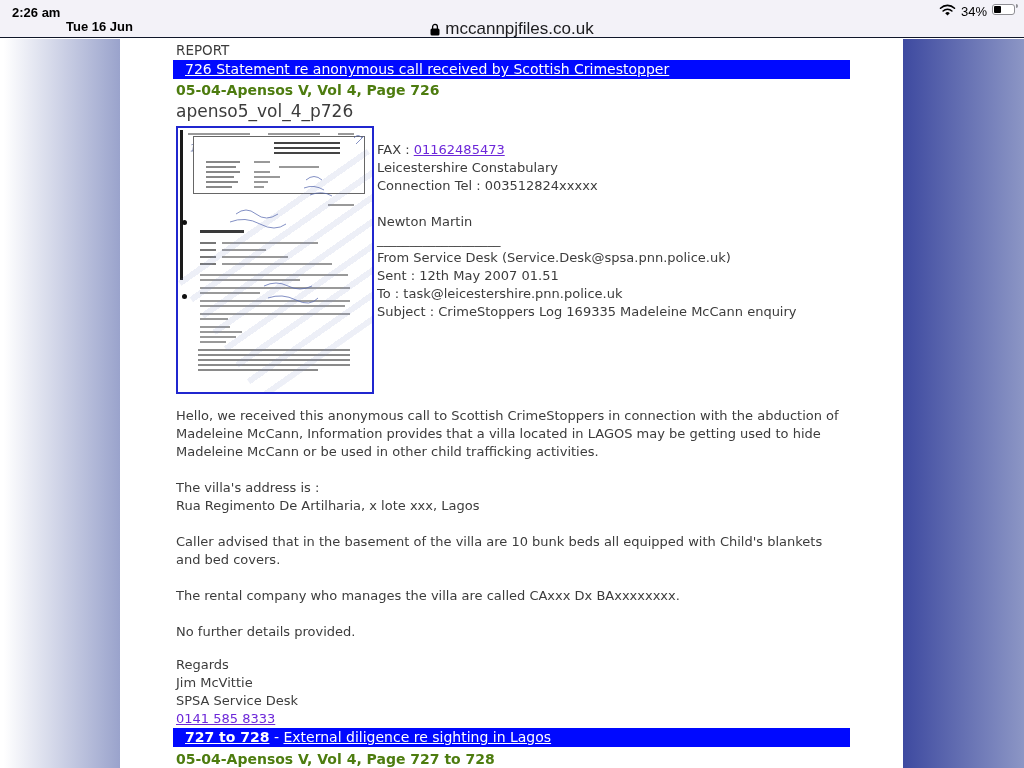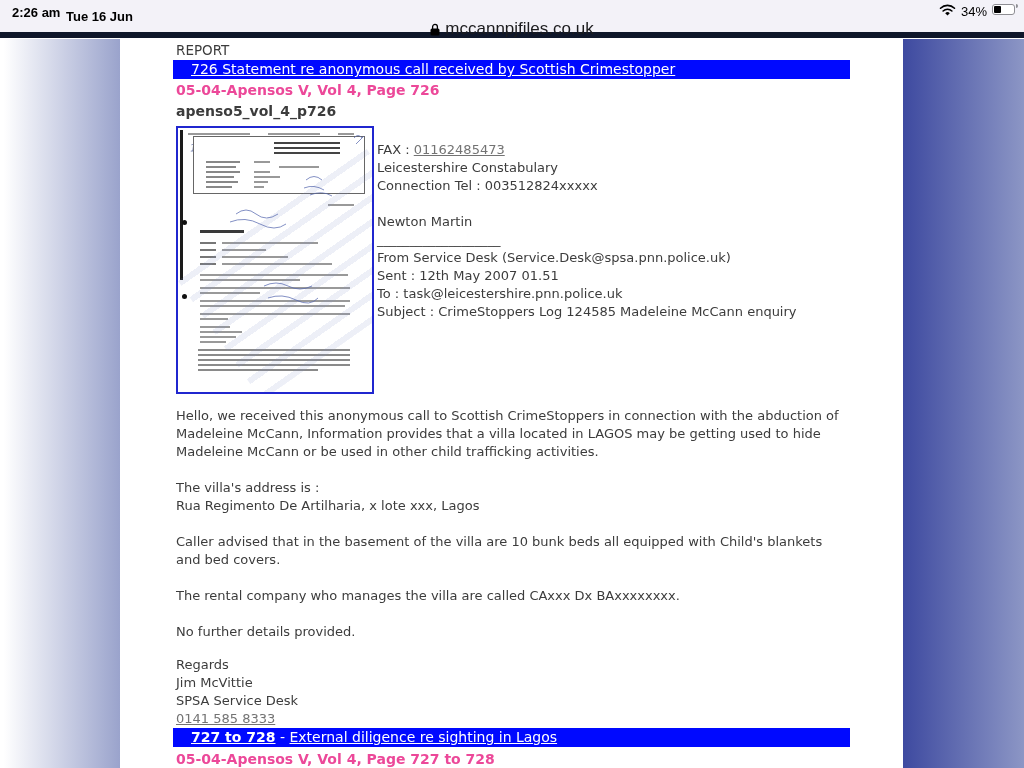--- a/index.html
+++ b/index.html
@@ -1,24 +1,24 @@
 <!DOCTYPE html>
 <html><head>
 <meta charset="utf-8">
 <style>
   * { margin:0; padding:0; box-sizing:border-box; }
   html,body { width:1024px; height:768px; overflow:hidden; background:#fff;
               font-family:"DejaVu Sans", sans-serif; }
 
   
   .statusbar { position:absolute; left:0; top:0; width:1024px; height:38px;
-               background:#F3F2F8; border-bottom:6px solid #0f172a;
+               background:#F3F2F8; border-bottom:1px solid #0f172a;
                font-family:"Liberation Sans", sans-serif; color:#000; }
   .sb-time { position:absolute; left:12px; top:5px; font-size:13px; font-weight:600; }
-  .sb-date { position:absolute; left:66px; top:9px; font-size:13px; font-weight:600; }
+  .sb-date { position:absolute; left:66px; top:19px; font-size:13px; font-weight:600; }
   .sb-right { position:absolute; right:6px; top:4px; display:flex; align-items:flex-start; gap:5px; }
   .sb-pct { font-size:13px; font-weight:400; }
   .batt { position:relative; width:23px; height:11px; border:1px solid #8E8E93;
           border-radius:3px; background:#fff; }
   .batt-fill { position:absolute; left:1px; top:1px; bottom:1px; width:7px;
                background:#000; border-radius:1px; }
   .batt-nub { width:2px; height:4px; background:#8E8E93; border-radius:0 2px 2px 0; margin-left:-4px; }
   .sb-url { position:absolute; left:0; right:0; top:20px; height:18px;
             display:flex; justify-content:center; align-items:center; gap:5px;
             font-size:17px; color:#1C1C1E; }
@@ -27,32 +27,32 @@
   .page { position:absolute; left:0; top:39px; width:1024px; height:729px; background:#fff; }
   .grad-left { position:absolute; left:0; top:0; width:120px; height:729px;
                background:linear-gradient(to right,#FFFFFF 3%,#9AA3CC 100%); }
   .grad-right { position:absolute; left:903px; top:0; width:121px; height:729px;
                 background:linear-gradient(to right,#3E4AA0 0%,#8C96C5 100%); }
 
   
   .content { position:absolute; left:173px; top:0; width:677px; color:#3C3C3C; }
   .report { margin:2px 0 0 3px; font-size:13.5px; height:18px; line-height:18px; }
   .banner { margin-top:1px; height:19px; line-height:19px; background:#0009FF;
-            padding-left:18px; font-size:14px; white-space:nowrap; overflow:hidden; }
+            padding-left:12px; font-size:14px; white-space:nowrap; overflow:hidden; }
   .banner a { color:#FFFFFF; text-decoration:underline; }
   .banner a .nound { text-decoration:none; display:inline-block; text-decoration-line:none; }
   .banner .bold { font-weight:bold; }
-  .heading { margin:4px 0 0 3px; font-size:14px; font-weight:bold; color:#ec4899;
+  .heading { margin:4px 0 0 3px; font-size:14px; font-weight:bold; color:#4d7c0f;
              height:15px; line-height:15px; white-space:nowrap; }
   .row { display:flex; margin:7px 0 0 3px; }
   .col-left { width:201px; }
-  .thumb-label { font-size:14px; height:13px; line-height:13px; margin-bottom:8px; color:#3C3C3C;font-weight:bold; }
+  .thumb-label { font-size:17px; height:13px; line-height:13px; margin-bottom:8px; color:#3C3C3C; }
   .col-right { width:473px; font-size:13px; }
   .dline { height:18px; line-height:18px; white-space:nowrap; }
-  a { color:#737373; }
+  a { color:#6d28d9; }
 
   .para { margin:18px 0 0 3px; width:674px; font-size:13px; line-height:18px;
           white-space:pre-line; }
   .para.first { margin-top:13px; }
   .para.sig { margin-top:15px; }
   .phone-line { margin-left:3px; height:18px; line-height:18px; font-size:13px; }
   .banner.second { margin-top:0; }
   .heading.second { margin-top:5px; }
 
   
@@ -212,21 +212,21 @@
         <div class="dline"></div>
         <div class="dline"><span>FAX : </span><a href="#">01162485473</a></div>
         <div class="dline">Leicestershire Constabulary</div>
         <div class="dline">Connection Tel : 003512824xxxxx</div>
         <div class="dline"></div>
         <div class="dline">Newton Martin</div>
         <div class="dline">___________________</div>
         <div class="dline">From Service Desk (Service.Desk@spsa.pnn.police.uk)</div>
         <div class="dline">Sent : 12th May 2007 01.51</div>
         <div class="dline">To : task@leicestershire.pnn.police.uk</div>
-        <div class="dline">Subject : CrimeStoppers Log 124585 Madeleine McCann enquiry</div>
+        <div class="dline">Subject : CrimeStoppers Log 169335 Madeleine McCann enquiry</div>
       </div>
     </div>
 
     <p class="para first">Hello, we received this anonymous call to Scottish CrimeStoppers in connection with the abduction of Madeleine McCann, Information provides that a villa located in LAGOS may be getting used to hide Madeleine McCann or be used in other child trafficking activities.</p>
     <p class="para">The villa's address is :
 Rua Regimento De Artilharia, x lote xxx, Lagos</p>
     <p class="para">Caller advised that in the basement of the villa are 10 bunk beds all equipped with Child's blankets and bed covers.</p>
     <p class="para">The rental company who manages the villa are called CAxxx Dx BAxxxxxxxx.</p>
     <p class="para">No further details provided.</p>
     <p class="para sig">Regards

